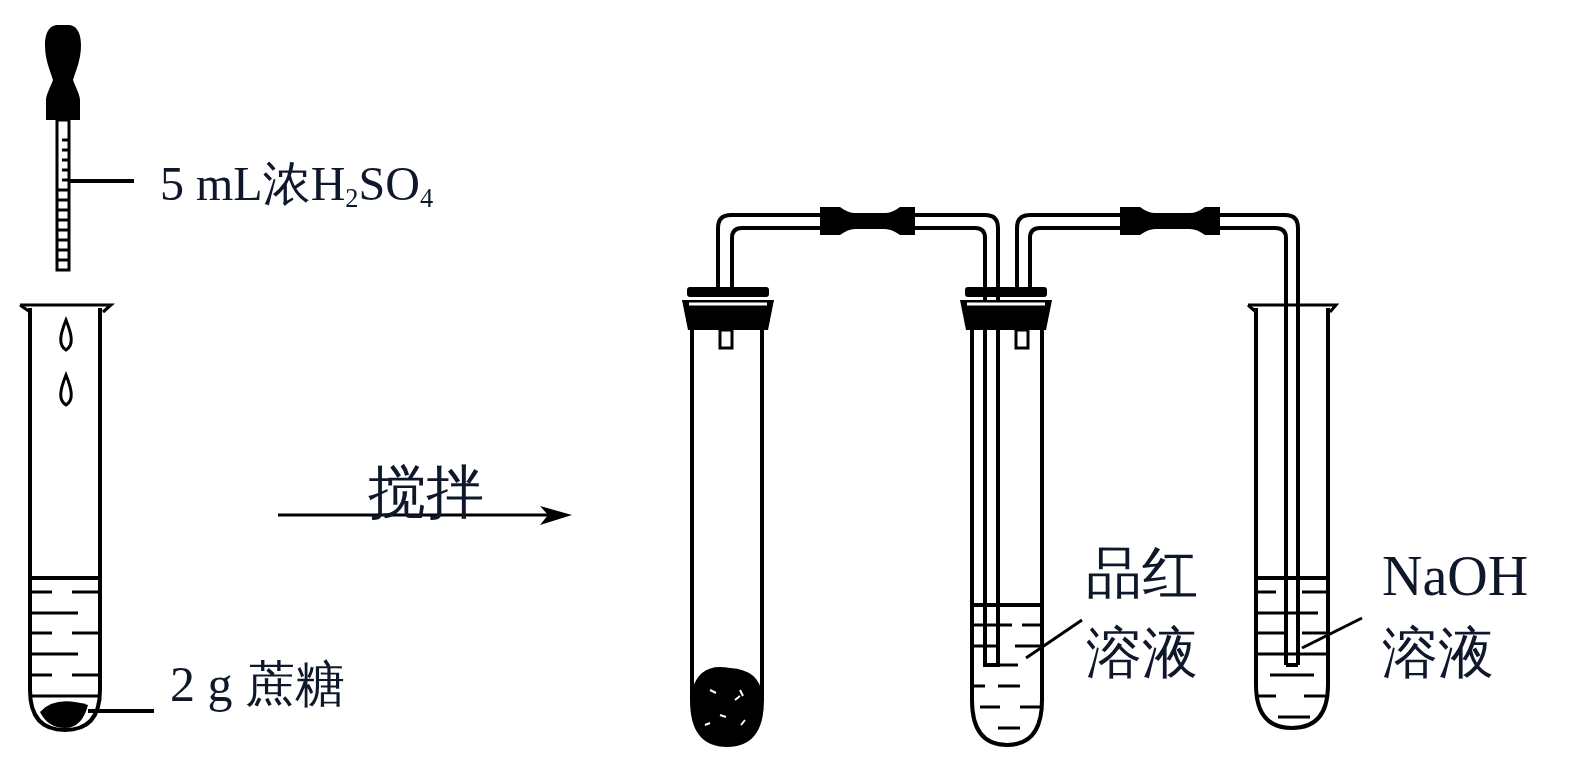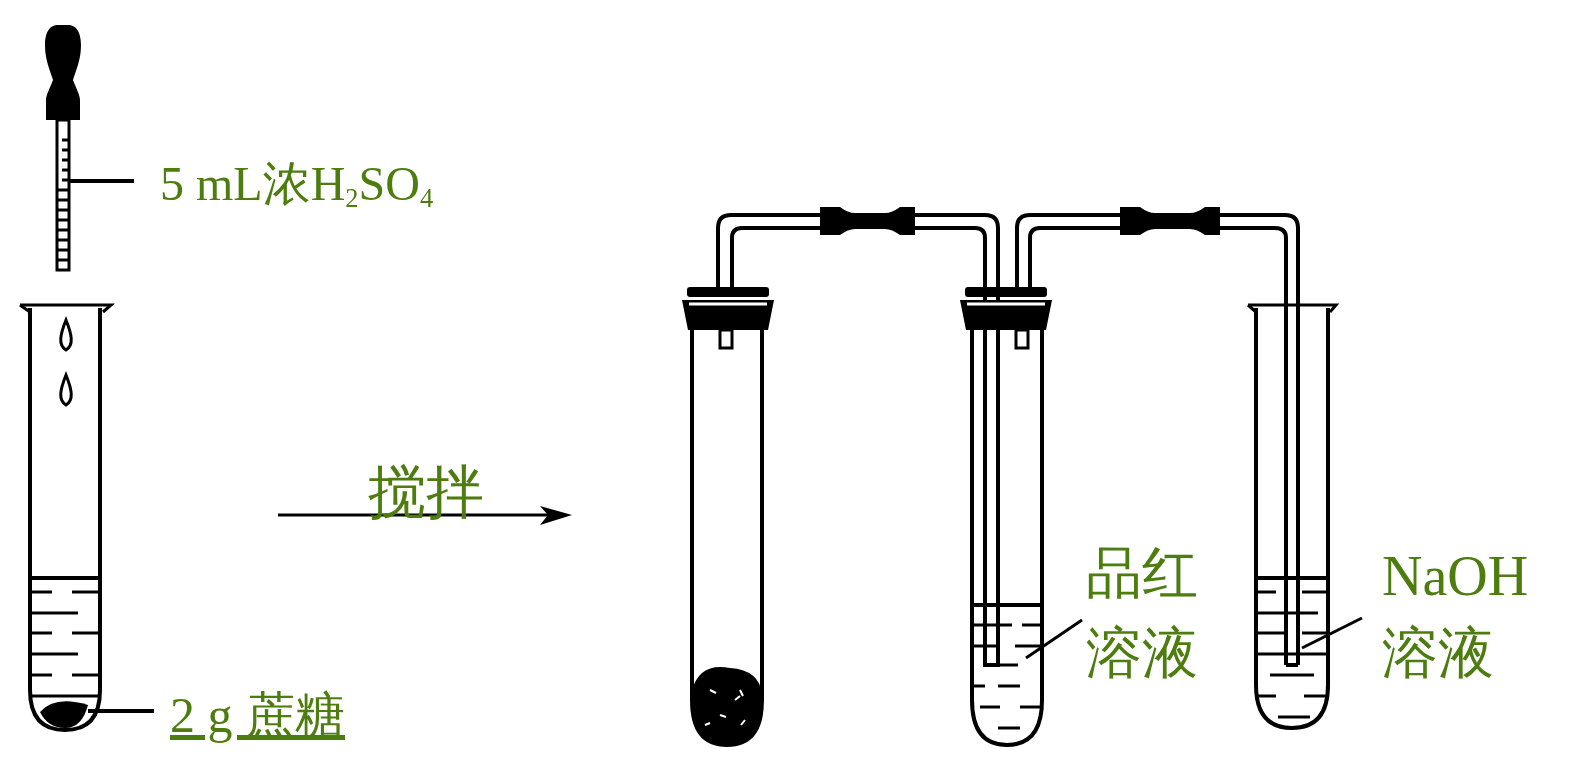--- a/index.html
+++ b/index.html
@@ -1,18 +1,18 @@
 <!DOCTYPE html>
 <html><head>
 <meta charset="utf-8">
 <style>
   html, body { margin:0; padding:0; background:#ffffff; }
   body { width:1571px; height:767px; position:relative; overflow:hidden; font-family:"DejaVu Serif", "Liberation Serif", serif; }
   svg { position:absolute; left:0; top:0; }
-  .lbl { position:absolute; color:#4d7c0f; font-family:"Liberation Serif","DejaVu Serif",serif; line-height:1; white-space:nowrap; }
+  .lbl { position:absolute; color:#0f172a; font-family:"Liberation Serif","DejaVu Serif",serif; line-height:1; white-space:nowrap; }
   .sub { font-size:0.55em; vertical-align:-0.25em; }
 </style>
 </head>
 <body>
 
 <svg width="1571" height="767" viewBox="0 0 1571 767">
   <g stroke="#000" fill="none" stroke-width="4">
 
     <g>
       <path d="M58,25 C48,25 45,35 45,45 C45,60 50,70 53,80 C50,88 46,95 46,100 L46,120 L80,120 L80,100 C80,95 76,88 73,80 C76,70 81,60 81,45 C81,35 78,25 68,25 Z" fill="#000" stroke="none"></path>
@@ -129,21 +129,21 @@
           <line x1="1304" y1="696" x2="1326" y2="696"></line>
         <line x1="1278" y1="717" x2="1310" y2="717"></line>
       </g>
       <line x1="1302" y1="648" x2="1362" y2="618" stroke-width="3"></line>
     </g>
   </g>
 </svg>
 
 <div class="lbl" style="left:160px; top:160px; font-size:48px;"><span>5 mL浓H</span><span class="sub">2</span><span>SO</span><span class="sub">4</span></div>
 
-<div class="lbl" style="left:170px; top:690px; font-size:50px;text-decoration:underline;">2 g 蔗糖</div>
+<div class="lbl" style="left:170px; top:659px; font-size:50px;">2 g 蔗糖</div>
 
 <div class="lbl" style="left:368px; top:436px; font-size:58px;margin-top:28px;">搅拌</div>
 
 <div class="lbl" style="left:1086px; top:545px; font-size:56px;">品红</div>
 <div class="lbl" style="left:1086px; top:625px; font-size:56px;">溶液</div>
 
 <div class="lbl" style="left:1382px; top:548px; font-size:56px;">NaOH</div>
 <div class="lbl" style="left:1382px; top:625px; font-size:56px;">溶液</div>
 
 </body></html>

